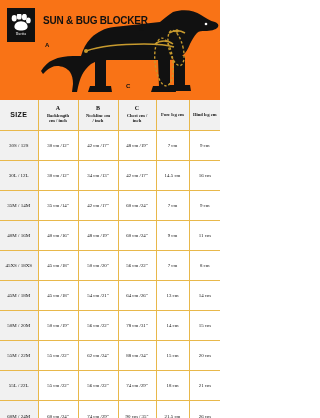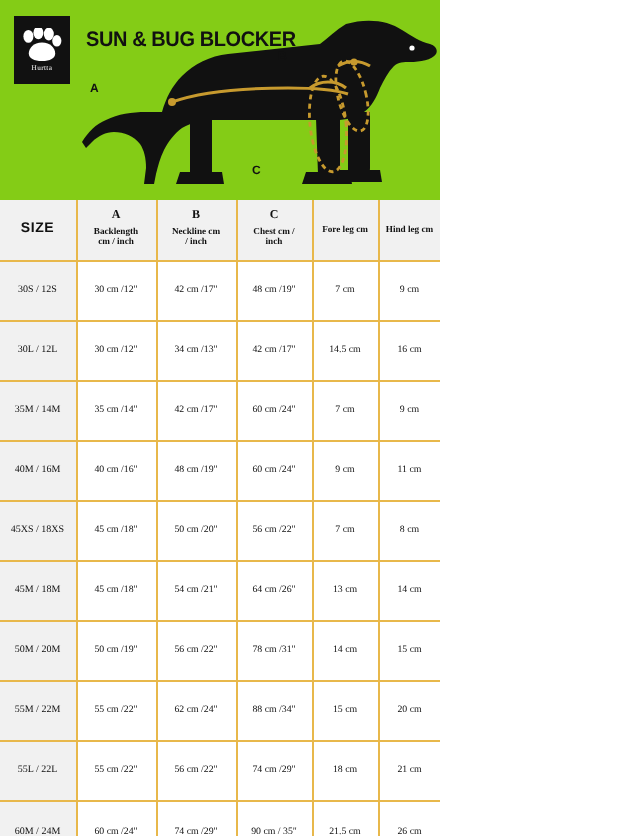--- a/index.html
+++ b/index.html
@@ -2,21 +2,21 @@
 <html><head>
 <meta charset="utf-8">
 <style>
   * { box-sizing: border-box; margin: 0; padding: 0; }
   html, body {
     width: 220px; height: 418px;
     background: #ffffff;
     font-family: "Liberation Sans", sans-serif;
     overflow: hidden;
   }
-  .page { position: relative; width: 220px; height: 418px; background: #84cc16; }
+  .page { position: relative; width: 220px; height: 418px; background: #f97316; }
 
   
   .header { position: relative; height: 100px; width: 220px; }
 
   .logo {
     position: absolute; left: 7px; top: 8px;
     width: 28px; height: 34px;
     background: #111111;
     display: flex; flex-direction: column;
     align-items: center; justify-content: center;

